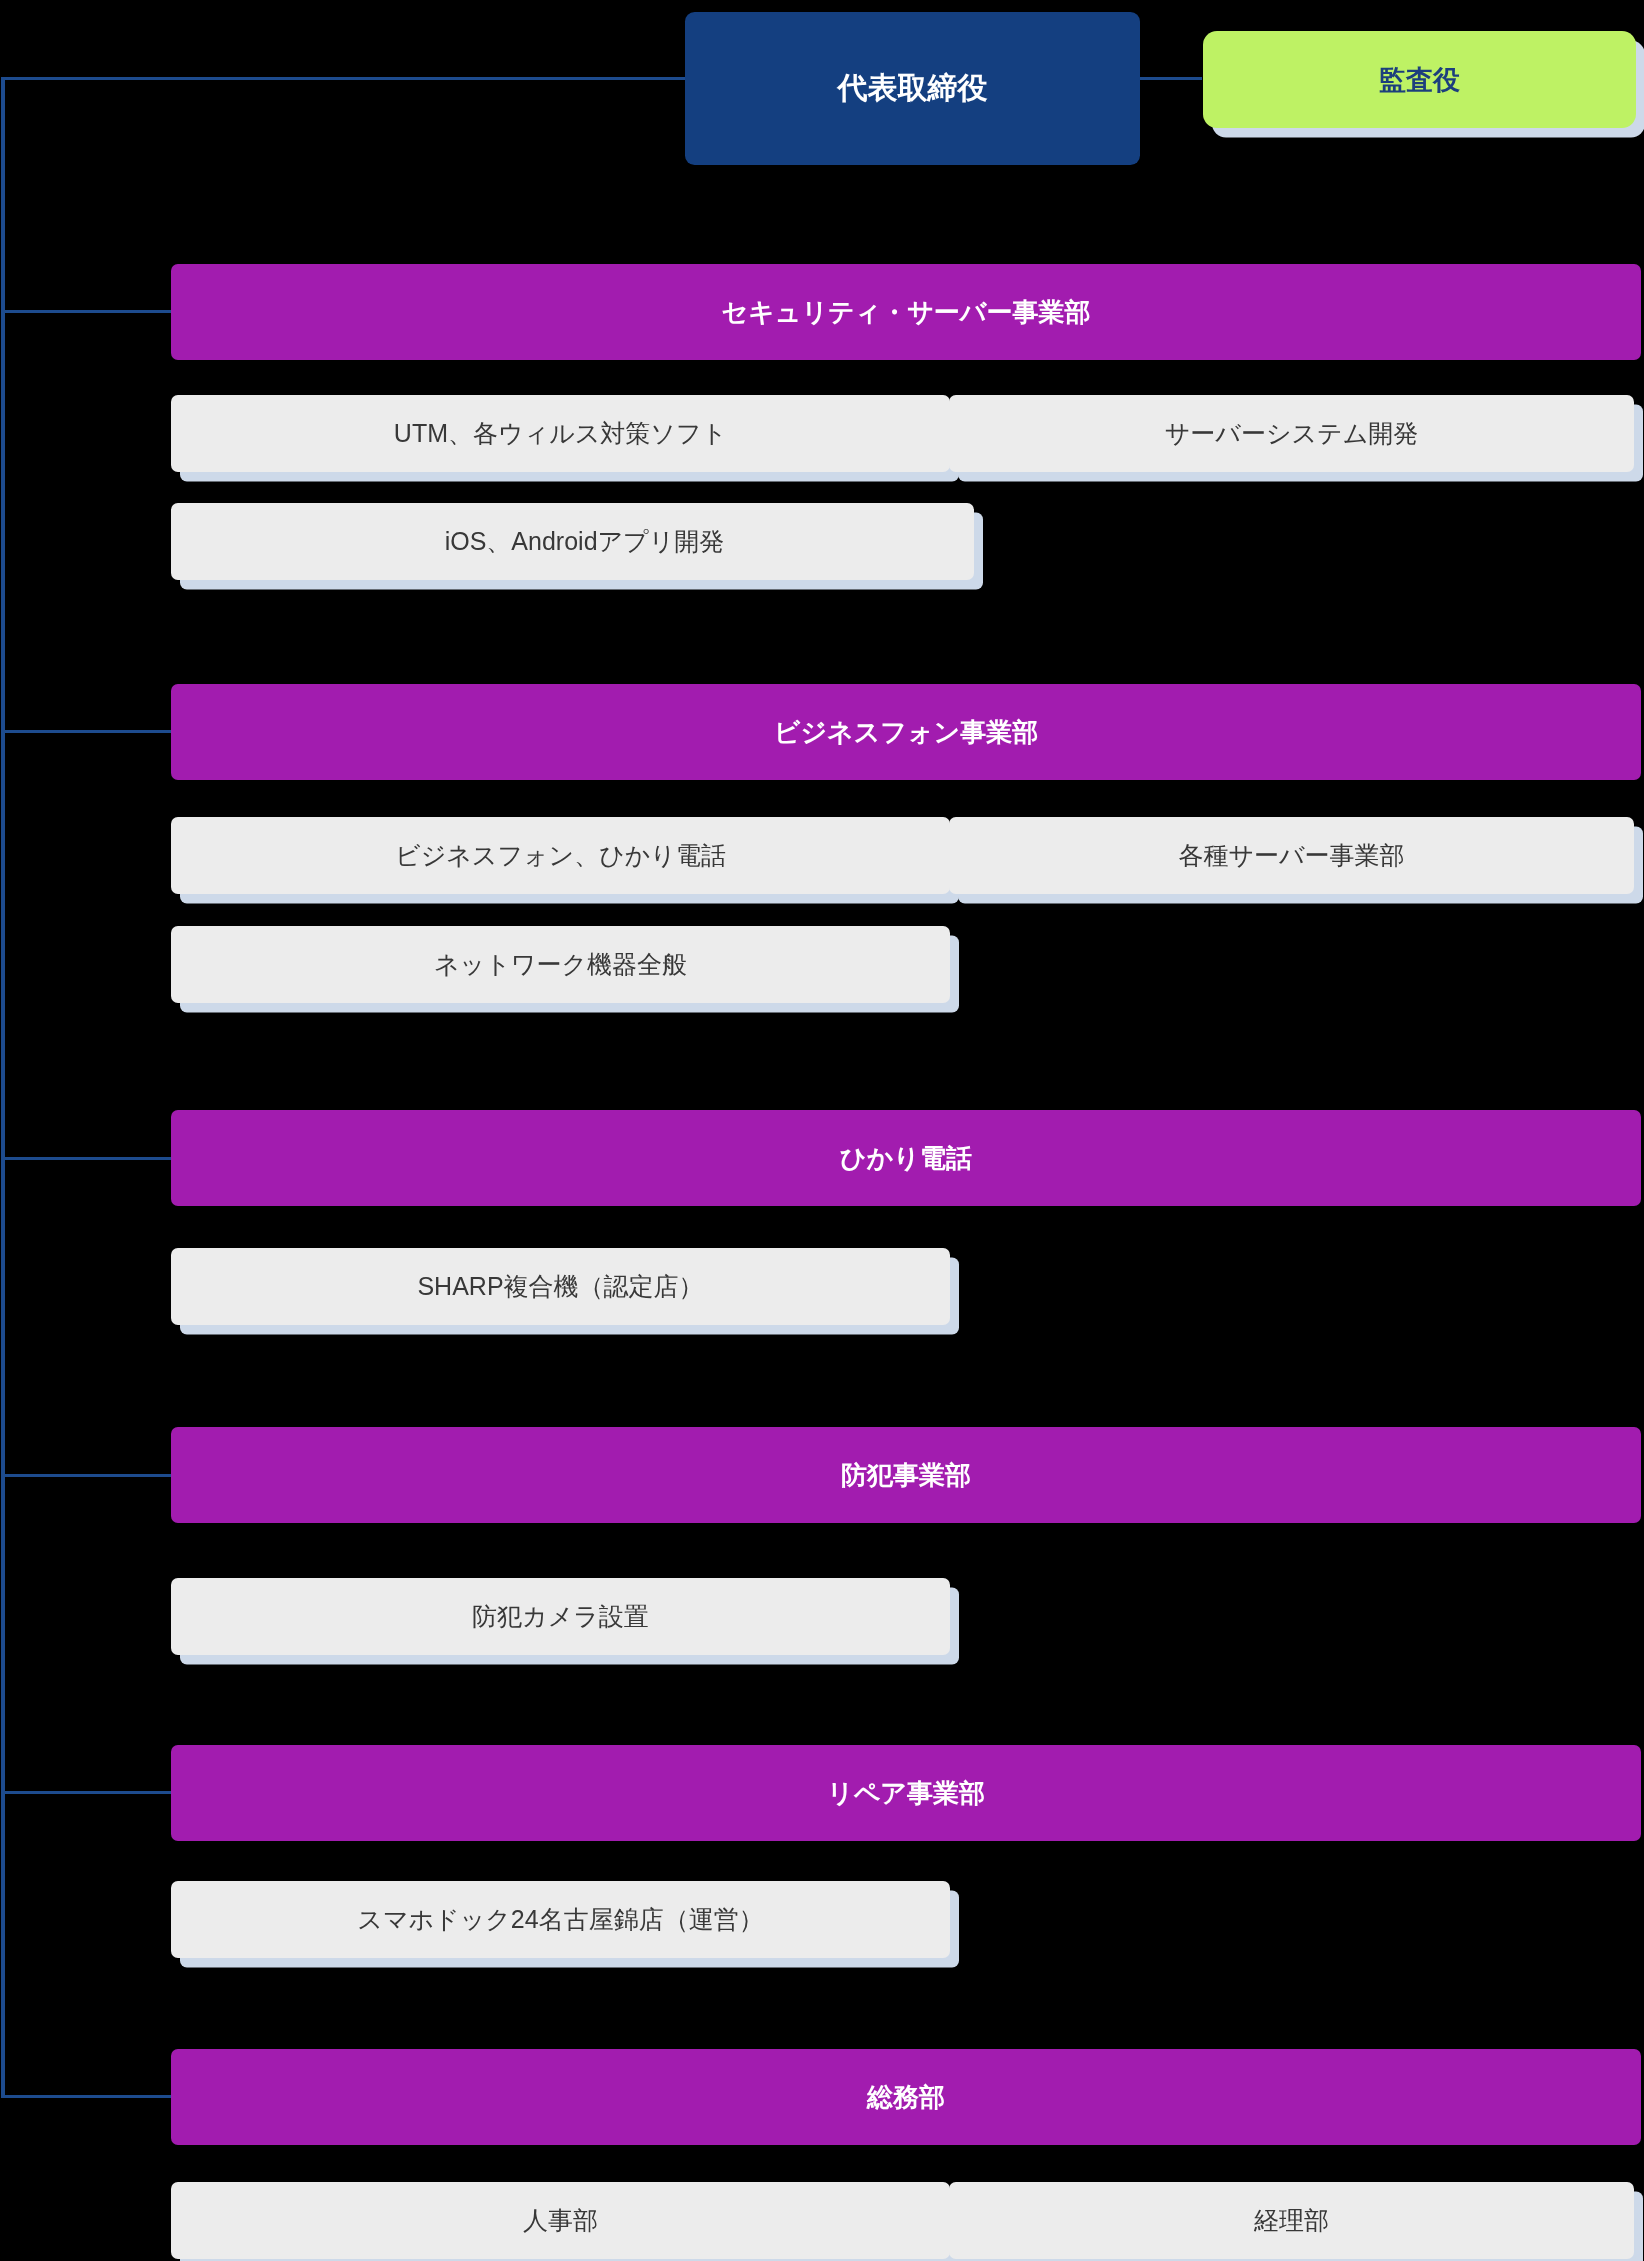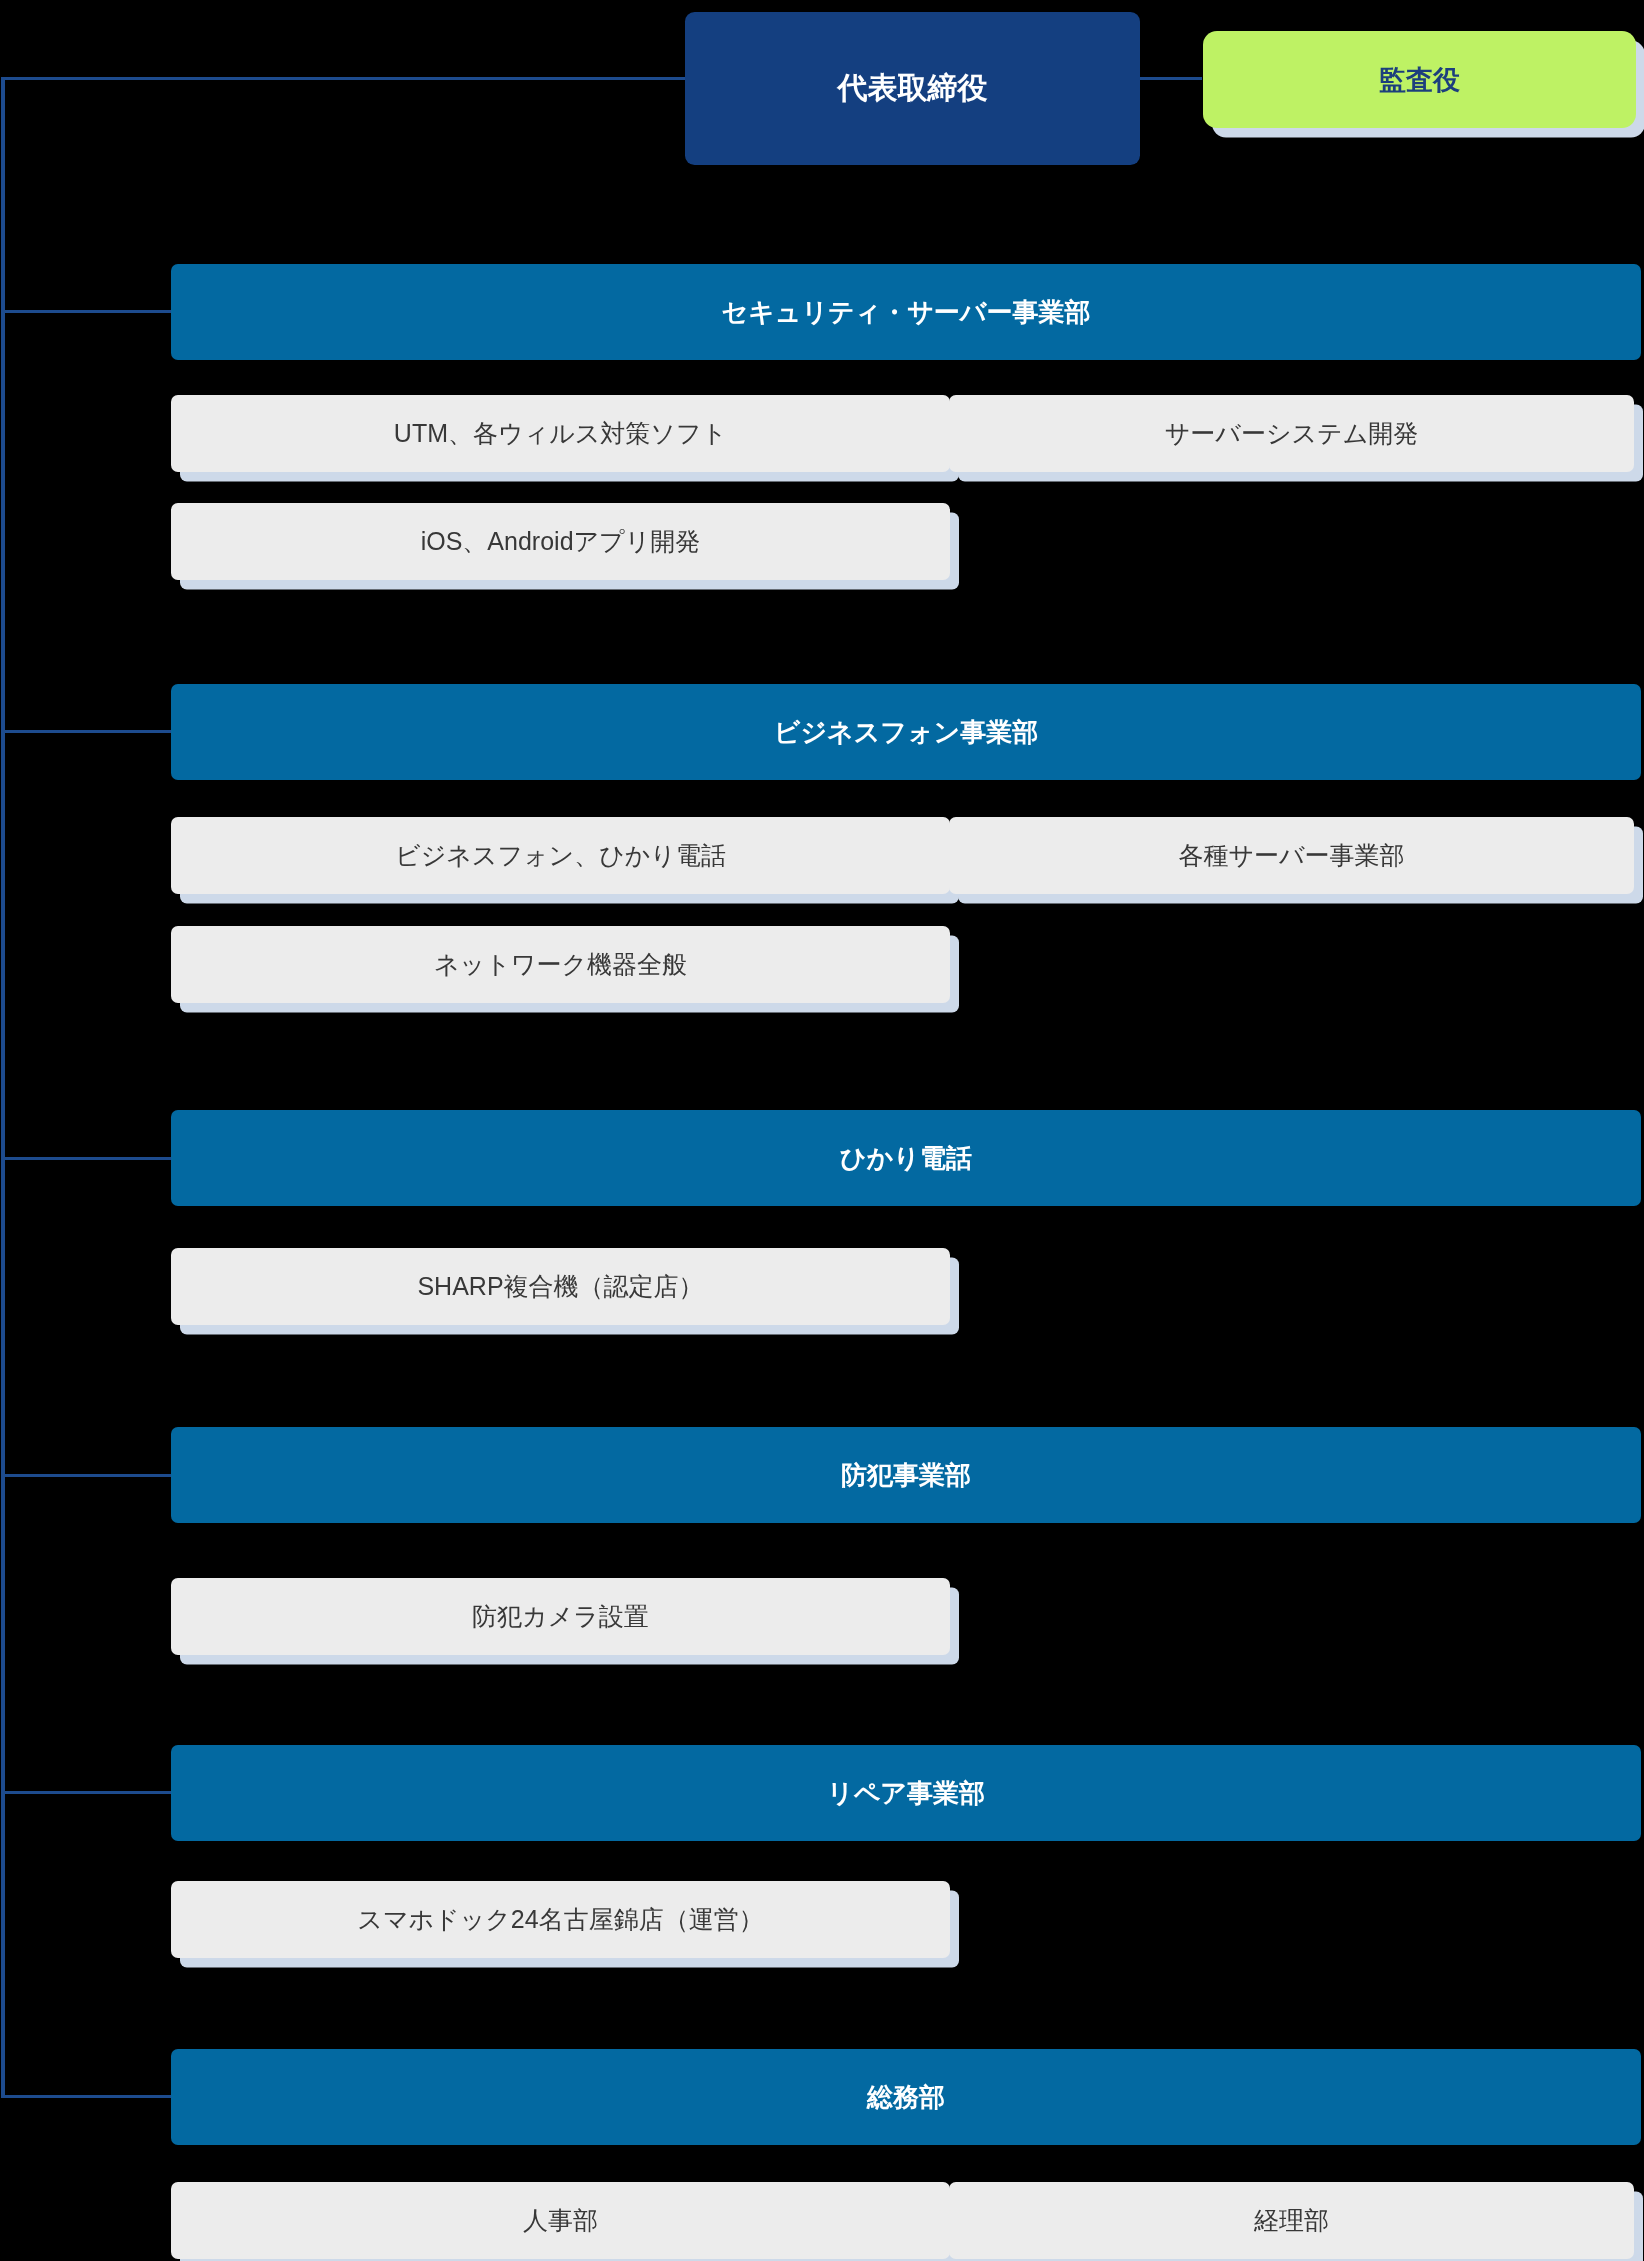--- a/index.html
+++ b/index.html
@@ -22,21 +22,21 @@
   .president{left:685px;top:12px;width:455px;height:153px;font-size:30px;}
   .auditor{
     position:absolute;left:1203px;top:31px;width:433px;height:97px;
     background:#bef264;border-radius:14px;
     box-shadow:9px 9.6px 0 0 #cdd9e9;
     color:#1c3f7d;font-weight:bold;font-size:27px;
     display:flex;align-items:center;justify-content:center;
   }
   .bar{
     position:absolute;left:171px;width:1470px;height:96px;
-    background:#0369a1;border-radius:6.9px;
+    background:#a21caf;border-radius:6.9px;
     color:#ffffff;font-weight:bold;font-size:26px;
     display:flex;align-items:center;justify-content:center;
   }
   .gbox{
     position:absolute;height:77px;
     background:#ececec;border-radius:6.9px;
     box-shadow:9px 9.6px 0 0 #cdd9e9;
     color:#383838;font-size:25px;
     display:flex;align-items:center;justify-content:center;
   }
@@ -56,21 +56,21 @@
 <div class="line" style="left:1.4px;top:1791px;width:170px;height:3.4px;"></div>
 <div class="line" style="left:1.4px;top:2095px;width:170px;height:3.4px;"></div>
 
 <div class="navy-box president">代表取締役</div>
 <div class="auditor">監査役</div>
 
 <div>
   <div class="bar" style="top:264px;">セキュリティ・サーバー事業部</div>
   <div class="gbox col-left" style="top:395px;">UTM、各ウィルス対策ソフト</div>
   <div class="gbox col-right" style="top:395px;">サーバーシステム開発</div>
-  <div class="gbox col-left" style="top:503px;">iOS、Androidアプリ開発</div>
+  <div class="gbox col-left" style="top:503px;padding-left:24px;">iOS、Androidアプリ開発</div>
 </div>
 
 <div>
   <div class="bar" style="top:684px;">ビジネスフォン事業部</div>
   <div class="gbox col-left" style="top:817px;">ビジネスフォン、ひかり電話</div>
   <div class="gbox col-right" style="top:817px;">各種サーバー事業部</div>
   <div class="gbox col-left" style="top:926px;">ネットワーク機器全般</div>
 </div>
 
 <div>

